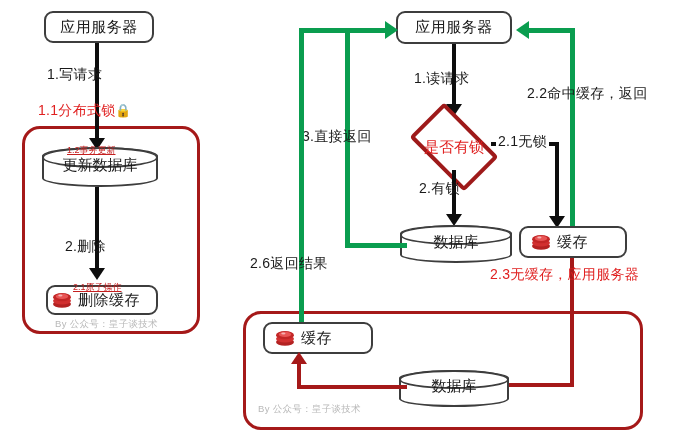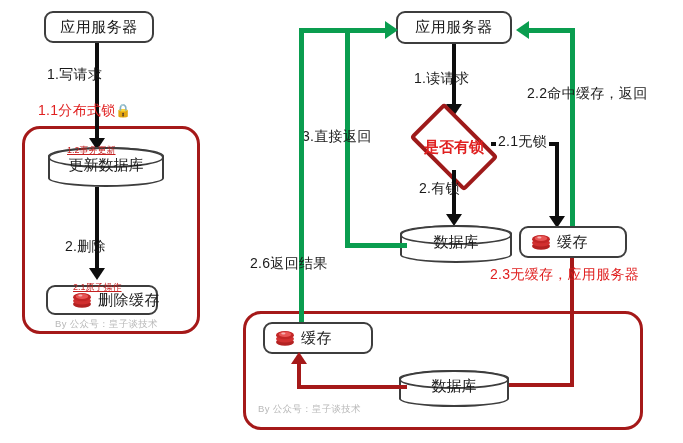--- a/index.html
+++ b/index.html
@@ -57,21 +57,20 @@
     box-sizing: border-box;
   }
   .cyl .cyl-label {
     position: relative;
     z-index: 3;
     margin-top: -4px;
   }
   .diamond {
     position: absolute;
     box-sizing: border-box;
-    font-weight: bold;
   }
   .diamond .dia-shape {
     position: absolute;
     left: 50%; top: 50%;
     width: 70%; height: 70%;
     transform: translate(-50%, -50%) rotate(45deg);
     border: 4px solid #9e1a1a;
     border-radius: 4px;
     background: #ffffff;
     box-sizing: border-box;
@@ -159,34 +158,34 @@
 
   <div class="ln k" style="left:95px; top:43px; width:4px; height:103px;"></div>
   <div class="ah down-k" style="left:89px; top:138px;"></div>
 
   <div class="lbl" style="left:47px; top:66px;">1.写请求</div>
 
   <div class="lbl red" style="left:38px; top:102px;">
     <span>1.1分布式锁</span><span class="lock">🔒</span>
   </div>
 
-  <div class="node cyl" style="left:48px; top:147px; width:116px; height:40px;">
+  <div class="node cyl" style="left:42px; top:147px; width:116px; height:40px;">
     <div class="cyl-body"></div>
     <div class="cyl-top"></div>
     <span class="cyl-label">更新数据库</span>
   </div>
 
   <div class="lbl small-red" style="left:67px; top:144px;">1.2事务更新</div>
 
   <div class="ln k" style="left:95px; top:187px; width:4px; height:88px;"></div>
   <div class="ah down-k" style="left:89px; top:268px;"></div>
 
   <div class="lbl" style="left:65px; top:214px;margin-top:24px;">2.删除</div>
 
-  <div class="node rbox" style="left:46px; top:285px; width:112px; height:30px; justify-content:flex-start; padding-left:24px;">
+  <div class="node rbox" style="left:46px; top:285px; width:112px; height:30px; justify-content:flex-start; padding-left:4px;">
     <svg class="redis-icon" viewBox="0 0 24 22">
       <ellipse cx="12" cy="16" rx="11" ry="4.6" fill="#b32222"></ellipse>
       <ellipse cx="12" cy="12" rx="11" ry="4.6" fill="#d13030"></ellipse>
       <ellipse cx="12" cy="7.5" rx="11" ry="5" fill="#c22626"></ellipse>
       <ellipse cx="12" cy="6.6" rx="7.5" ry="3.1" fill="#e85555"></ellipse>
       <ellipse cx="10" cy="5.4" rx="2.6" ry="1.2" fill="#f5b3b3"></ellipse>
     </svg>
     <span>删除缓存</span>
   </div>
 

